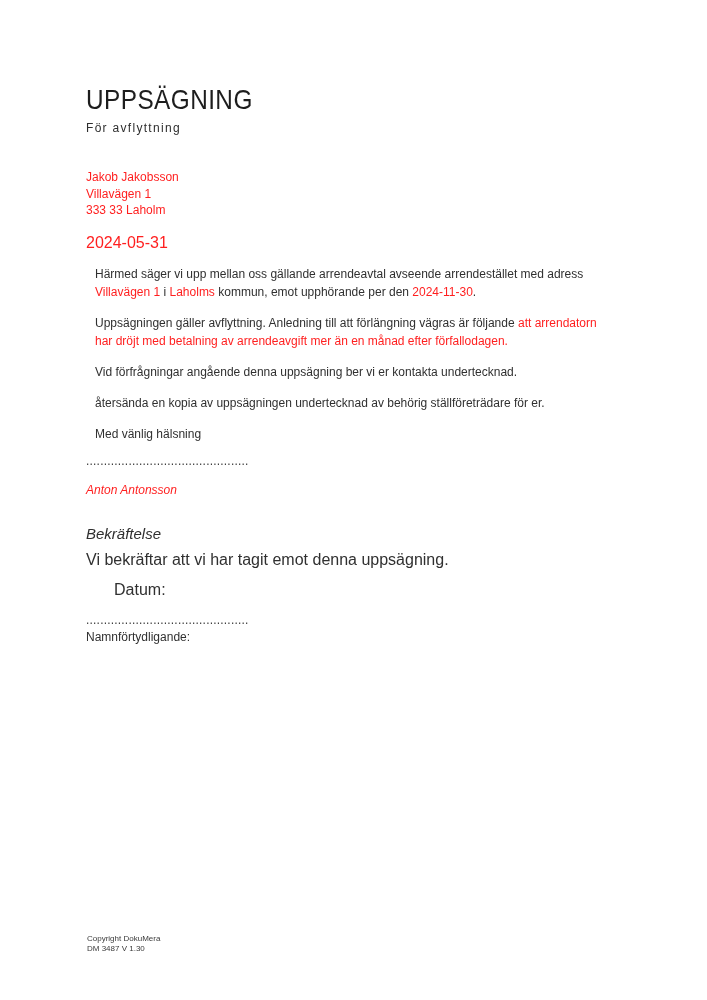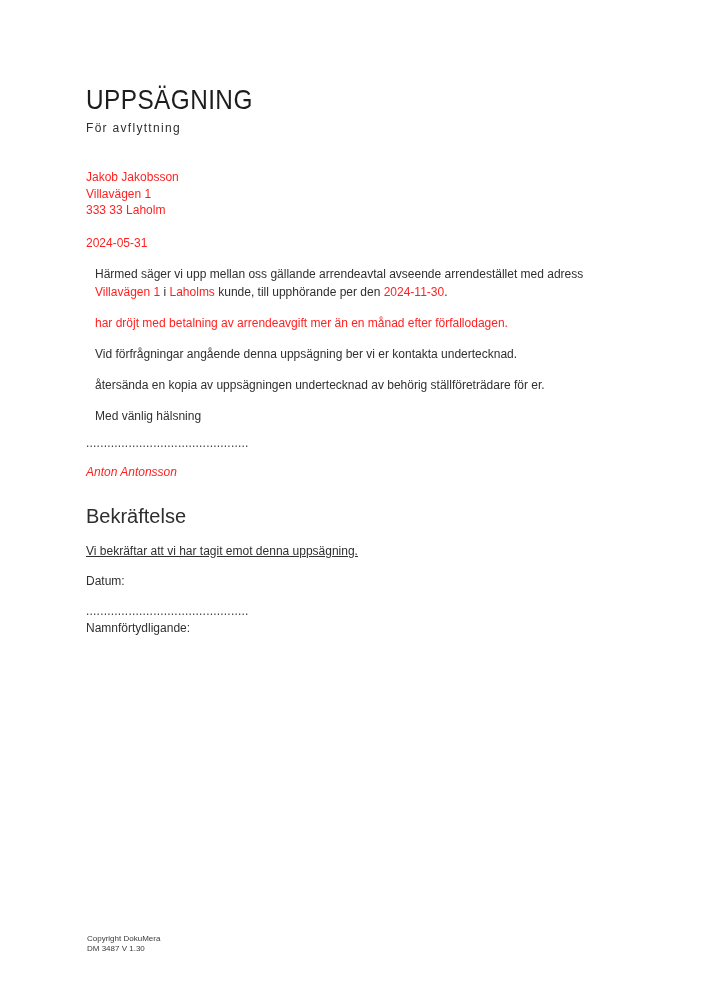--- a/index.html
+++ b/index.html
@@ -41,21 +41,21 @@
     letter-spacing: 1.3px;
     color: #2e2e2e;
   }
   .recipient {
     margin-top: 33px;
     font-size: 12px;
     line-height: 16.5px;
   }
   .date {
     margin-top: 15px;
-    font-size: 12px;
+    font-size: 16px;
     line-height: 18px;
   }
   .para {
     margin: 13px 0 0 9px;
     font-size: 12px;
     line-height: 18px;
   }
   .line { display: block; }
   .red { color: var(--accent-red, #ff1f1f); }
   .dotted {
@@ -67,27 +67,28 @@
     white-space: nowrap;
   }
   .sig-name {
     margin-top: 14px;
     font-size: 12px;
     line-height: 18px;
     font-style: italic;
   }
   h2.section-heading {
     margin: 25px 0 0 0;
-    font-size: 20px;
+    font-size: 15px;
     line-height: 20px;
     font-weight: 400;
     color: #2e2e2e;
+    font-style: italic;
   }
-  .conf-text { margin-top: 16px; font-size: 12px; line-height: 18px; text-decoration: underline; }
-  .date-label { margin-top: 12px; font-size: 12px; line-height: 18px; }
+  .conf-text { margin-top: 7px; font-size: 16px; line-height: 18px; }
+  .date-label { margin-top: 12px; font-size: 16px; line-height: 18px; margin-left: 28px; }
   .dotted2 { margin-top: 16px; }
   .name-label { margin-top: 2px; font-size: 12px; line-height: 18px; }
   .page-number {
     position: absolute;
     left: 0;
     right: 0;
     top: 918px;
     text-align: right;
     font-size: 11px;
     line-height: 14px;
@@ -114,24 +115,25 @@
     <div class="recipient">
       <div class="red">Jakob Jakobsson</div>
       <div class="red">Villavägen 1</div>
       <div class="red">333 33 Laholm</div>
     </div>
 
     <div class="date red">2024-05-31</div>
 
     <p class="para">
       <span class="line">Härmed säger vi upp mellan oss gällande arrendeavtal avseende arrendestället med adress</span>
-      <span class="line"><span class="red">Villavägen 1</span><span> i </span><span class="red">Laholms</span><span> kunde, till upphörande per den </span><span class="red">2024-11-30</span><span>.</span></span>
+      <span class="line"><span class="red">Villavägen 1</span><span> i </span><span class="red">Laholms</span><span> kommun, emot upphörande per den </span><span class="red">2024-11-30</span><span>.</span></span>
     </p>
 
     <p class="para">
+      <span class="line"><span>Uppsägningen gäller avflyttning. Anledning till att förlängning vägras är följande </span><span class="red">att arrendatorn</span></span>
       <span class="line red">har dröjt med betalning av arrendeavgift mer än en månad efter förfallodagen.</span>
     </p>
 
     <p class="para">Vid förfrågningar angående denna uppsägning ber vi er kontakta undertecknad.</p>
 
     <p class="para">
       <span class="line">återsända en kopia av uppsägningen undertecknad av behörig ställföreträdare för er.</span>
     </p>
 
     <p class="para">Med vänlig hälsning</p>

